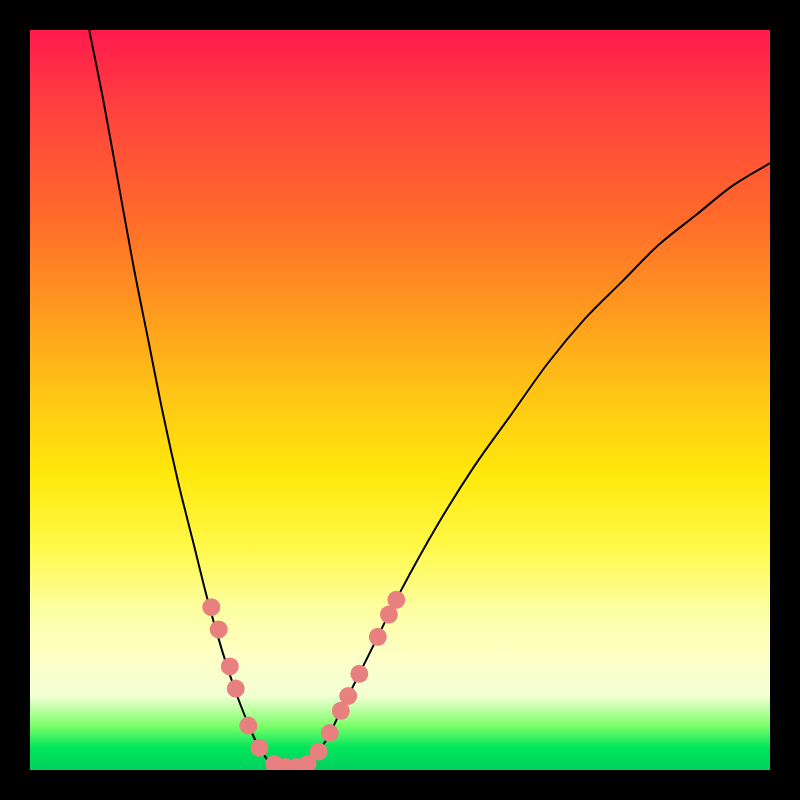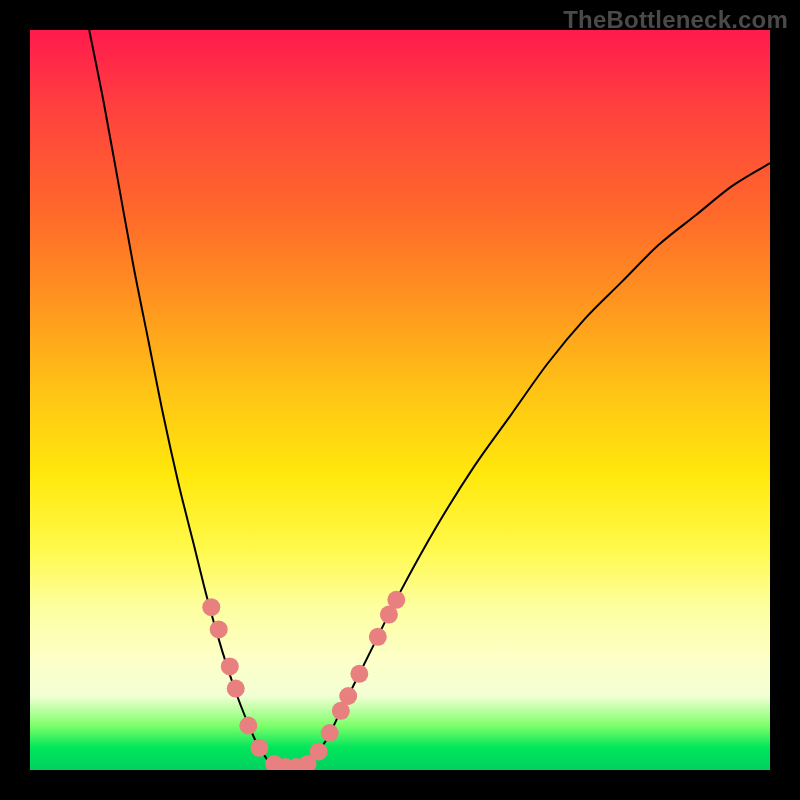--- a/index.html
+++ b/index.html
@@ -50,21 +50,20 @@
   }
   svg.curves {
     position: absolute;
     inset: 0;
   }
 </style>
 </head>
 <body>
 
 <div class="frame">
-  <div class="branding">TheBottleneck.com</div>
   <div class="plot">
     <div class="gradient-bg"></div>
     <svg class="curves" viewBox="0 0 740 740" preserveAspectRatio="none">
       <g id="curve-group">
           <path d="M 59.2,0 C 61.66666666666667,12.333333333333334 69.06666666666666,48.10000000000001 74,74 C 78.93333333333334,99.89999999999999 83.86666666666666,128.26666666666665 88.8,155.39999999999998 C 93.73333333333333,182.5333333333333 98.66666666666667,210.89999999999995 103.60000000000001,236.79999999999995 C 108.53333333333335,262.69999999999993 113.46666666666667,286.1333333333333 118.4,310.8 C 123.33333333333334,335.4666666666667 128.26666666666665,361.3666666666667 133.2,384.8 C 138.13333333333333,408.23333333333335 143.06666666666666,430.4333333333333 148,451.4 C 152.93333333333334,472.3666666666667 157.86666666666667,490.8666666666667 162.8,510.6 C 167.73333333333335,530.3333333333334 172.66666666666666,551.3 177.6,569.8 C 182.53333333333333,588.3 187.46666666666667,605.5666666666667 192.4,621.6 C 197.33333333333334,637.6333333333333 202.26666666666668,652.4333333333334 207.20000000000002,666 C 212.13333333333335,679.5666666666666 218.3,694.3666666666667 222,703 C 225.7,711.6333333333333 226.93333333333334,713.4833333333333 229.4,717.8 C 231.86666666666667,722.1166666666666 234.33333333333334,725.8166666666666 236.8,728.9 C 239.26666666666668,731.9833333333333 242.9666666666667,735.0666666666666 244.20000000000002,736.3" fill="none" stroke="#000000" stroke-width="2"></path>
           <path d="M 273.8,736.3 C 275.03333333333336,735.0666666666666 277.5,733.2166666666667 281.2,728.9 C 284.9,724.5833333333333 291.06666666666666,718.4166666666666 296,710.4 C 300.93333333333334,702.3833333333333 305.8666666666667,690.6666666666666 310.8,680.8 C 315.73333333333335,670.9333333333333 320.6666666666667,661.0666666666667 325.6,651.2 C 330.53333333333336,641.3333333333334 333.00000000000006,636.4000000000001 340.40000000000003,621.6 C 347.8,606.8 358.9,583.3666666666667 370,562.4 C 381.1,541.4333333333333 394.66666666666674,516.7666666666667 407.00000000000006,495.79999999999995 C 419.33333333333337,474.8333333333333 431.6666666666667,455.1 444,436.6 C 456.3333333333333,418.1 468.6666666666667,402.0666666666667 481,384.8 C 493.3333333333333,367.5333333333333 505.6666666666667,349.0333333333333 518,332.99999999999994 C 530.3333333333334,316.9666666666666 542.6666666666666,302.1666666666667 555,288.6 C 567.3333333333334,275.03333333333336 579.6666666666666,263.9333333333333 592,251.59999999999997 C 604.3333333333334,239.26666666666662 616.6666666666666,225.70000000000002 629,214.60000000000002 C 641.3333333333334,203.50000000000003 653.6666666666666,194.86666666666667 666,185 C 678.3333333333334,175.13333333333333 690.6666666666666,164.0333333333333 703,155.39999999999998 C 715.3333333333334,146.76666666666665 733.8333333333334,136.90000000000003 740,133.20000000000005" fill="none" stroke="#000000" stroke-width="2"></path>
         </g>
       <g id="marker-group">
           <circle cx="181.29999999999998" cy="577.2" r="9" fill="#e98080"></circle>
           <circle cx="188.70000000000002" cy="599.4" r="9" fill="#e98080"></circle>

